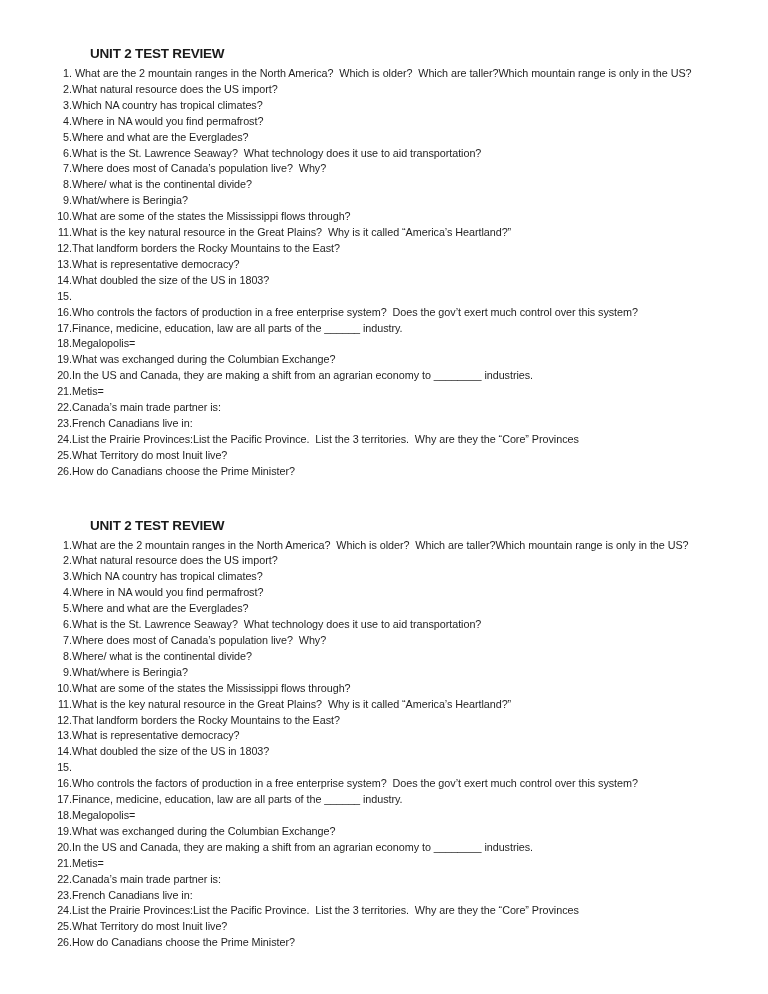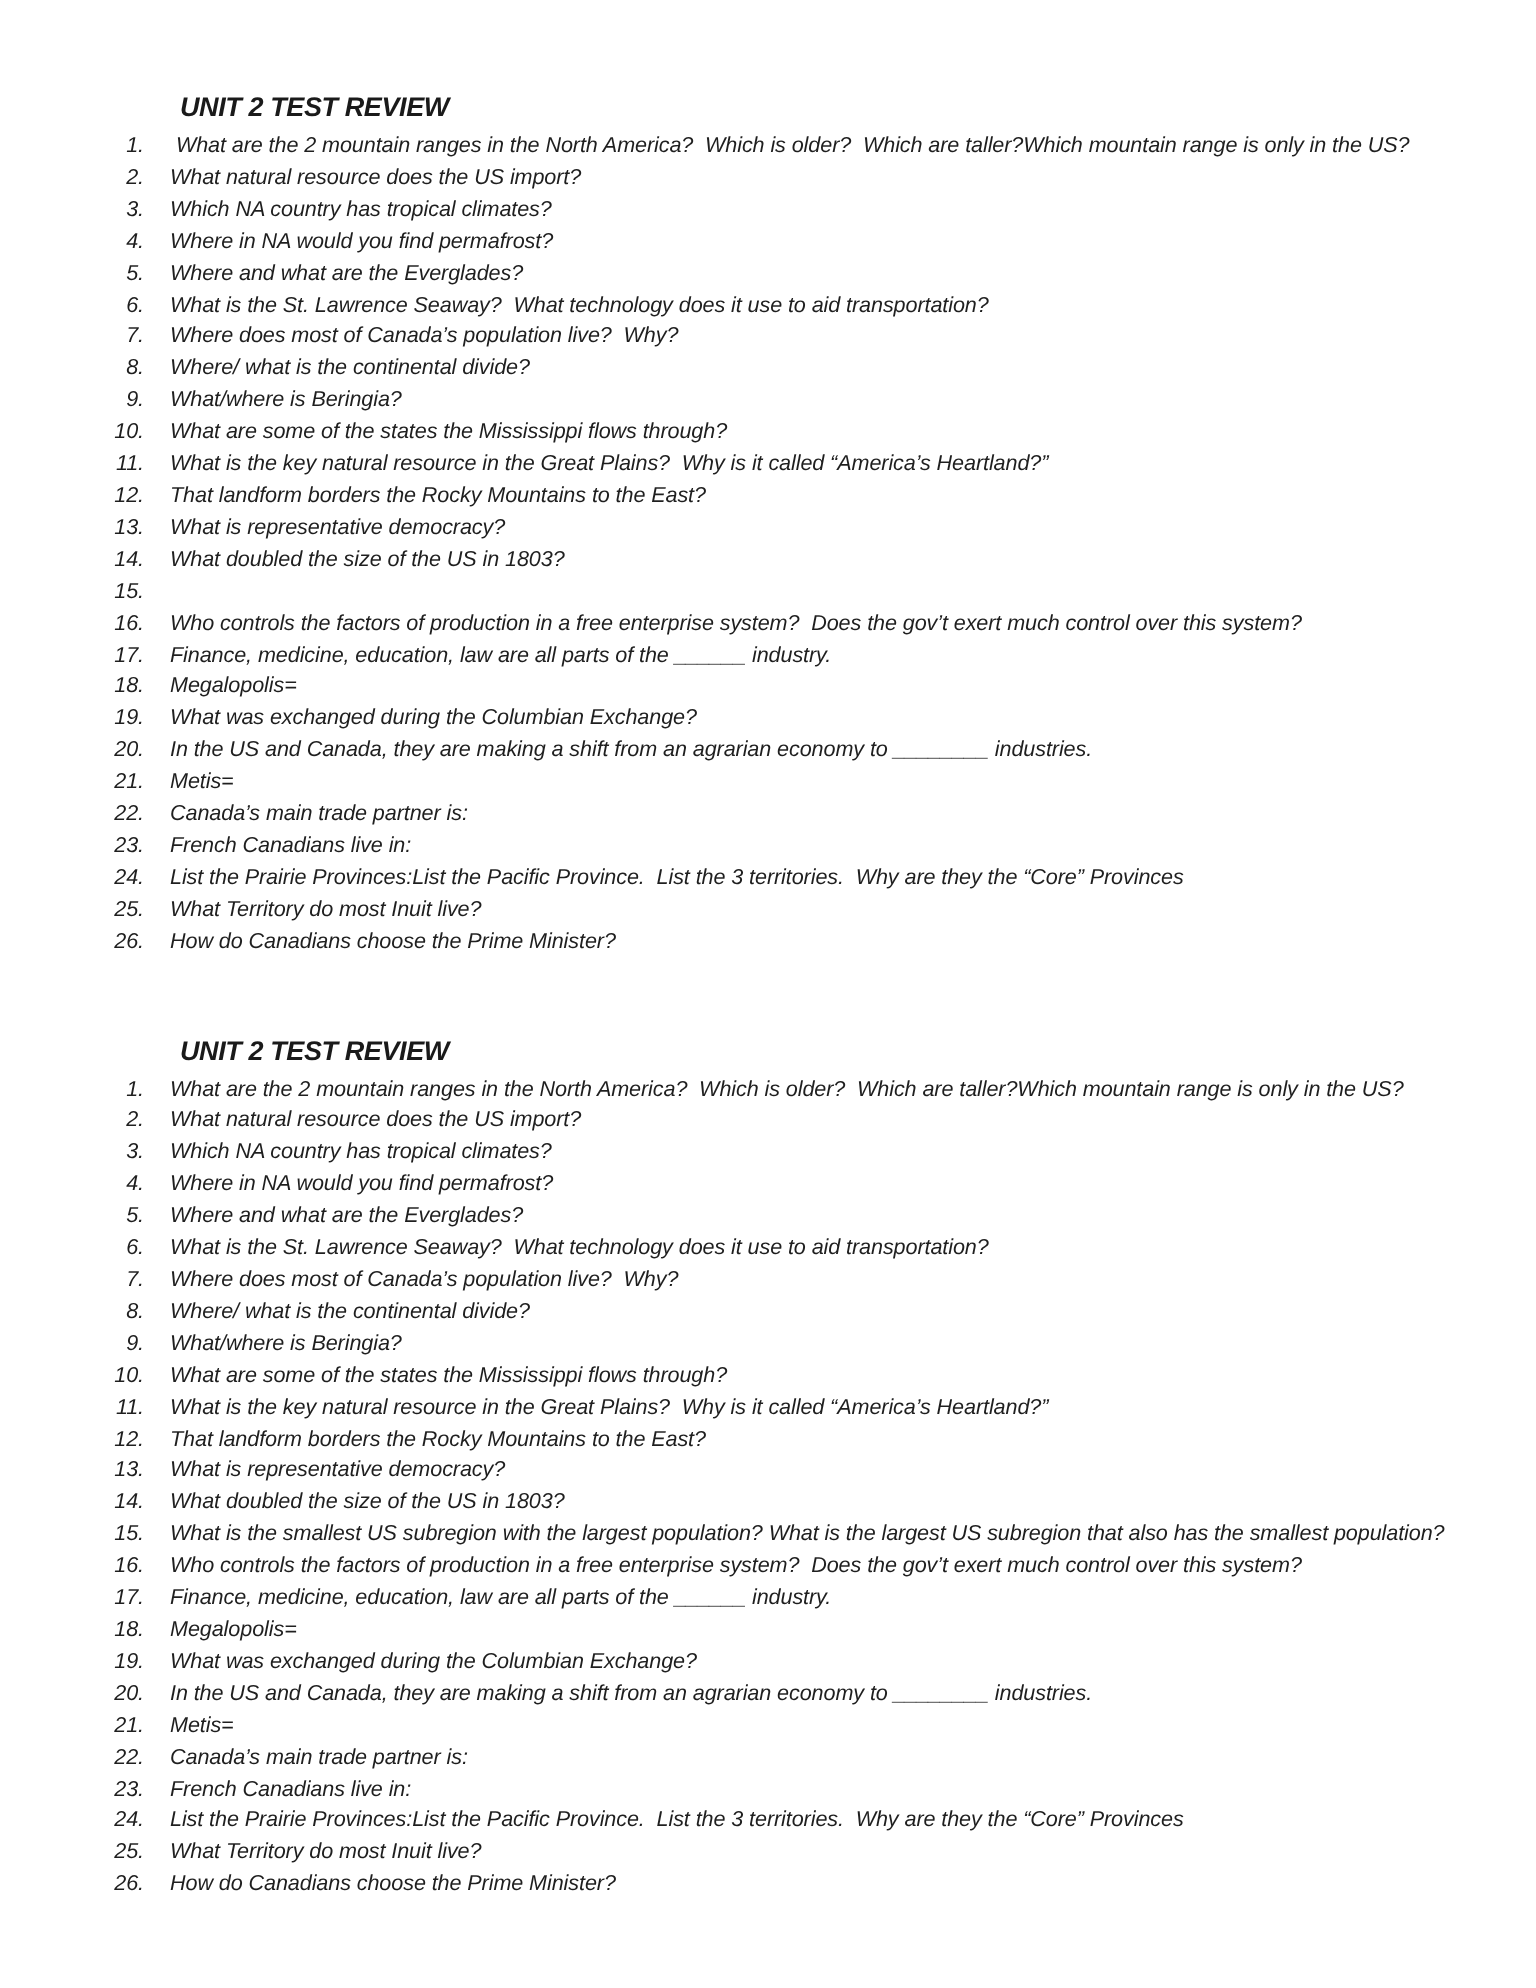--- a/index.html
+++ b/index.html
@@ -9,21 +9,20 @@
   }
   .page {
     width: 764px;
     min-height: 994px;
     box-sizing: border-box;
     padding-top: 46px;
     background: #ffffff;
     font-family: "Liberation Sans", sans-serif;
     color: #1f1f1f;
     overflow: hidden;
-    font-style: italic;
   }
   .review-section + .review-section {
     margin-top: 38px;
   }
   .section-title {
     margin: 0 0 4px 90px;
     font-size: 13.5px;
     font-weight: bold;
     letter-spacing: -0.2px;
     line-height: 16px;
@@ -41,21 +40,20 @@
     line-height: 15.9px;
     letter-spacing: -0.05px;
   }
   .q-num {
     flex: 0 0 18px;
     margin-left: 54px;
     text-align: right;
   }
   .q-text {
     flex: 1;
-    margin-left: 13px;
     padding-right: 17px;
     white-space: pre-wrap;
   }
 </style>
 </head>
 <body>
 
 <div class="page">
   <section class="review-section">
     <h1 class="section-title">UNIT 2 TEST REVIEW</h1>
@@ -220,21 +218,20 @@
         <li class="q-item">
           <span class="q-num">13.</span>
           <span class="q-text">What is representative democracy?</span>
         </li>
         <li class="q-item">
           <span class="q-num">14.</span>
           <span class="q-text">What doubled the size of the US in 1803?</span>
         </li>
         <li class="q-item">
           <span class="q-num">15.</span>
-          <span class="q-text">What is the smallest US subregion with the largest population? What is the largest US subregion that also has the smallest population?</span>
         </li>
         <li class="q-item">
           <span class="q-num">16.</span>
           <span class="q-text">Who controls the factors of production in a free enterprise system?  Does the gov’t exert much control over this system?</span>
         </li>
         <li class="q-item">
           <span class="q-num">17.</span>
           <span class="q-text">Finance, medicine, education, law are all parts of the ______ industry.</span>
         </li>
         <li class="q-item">

